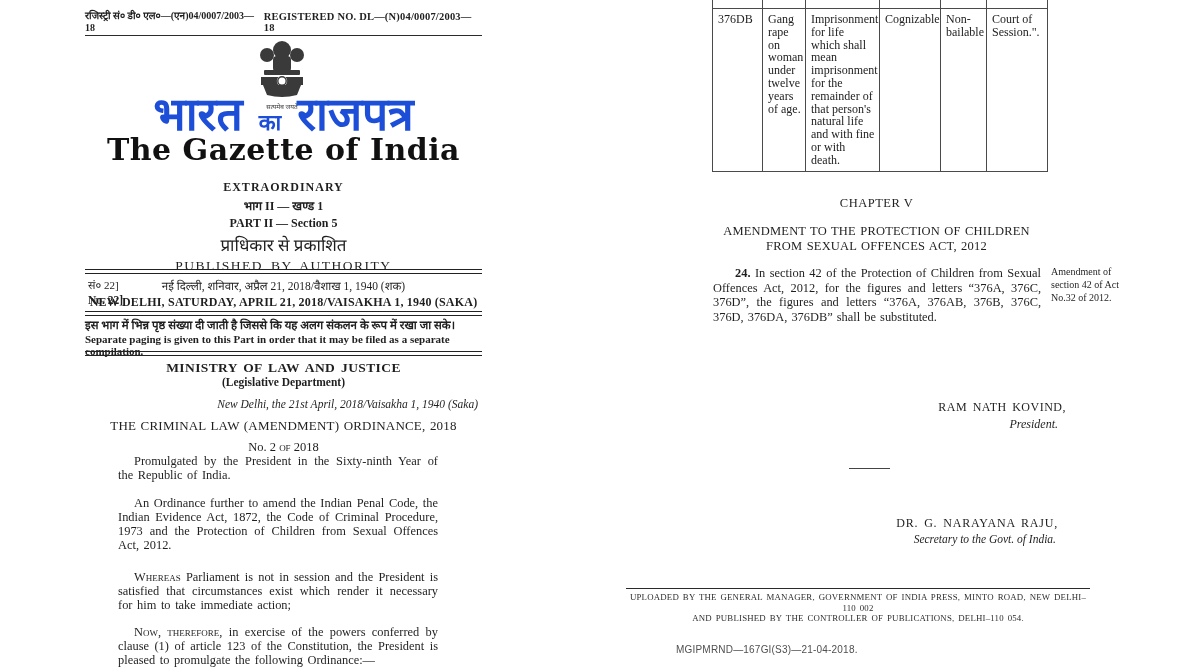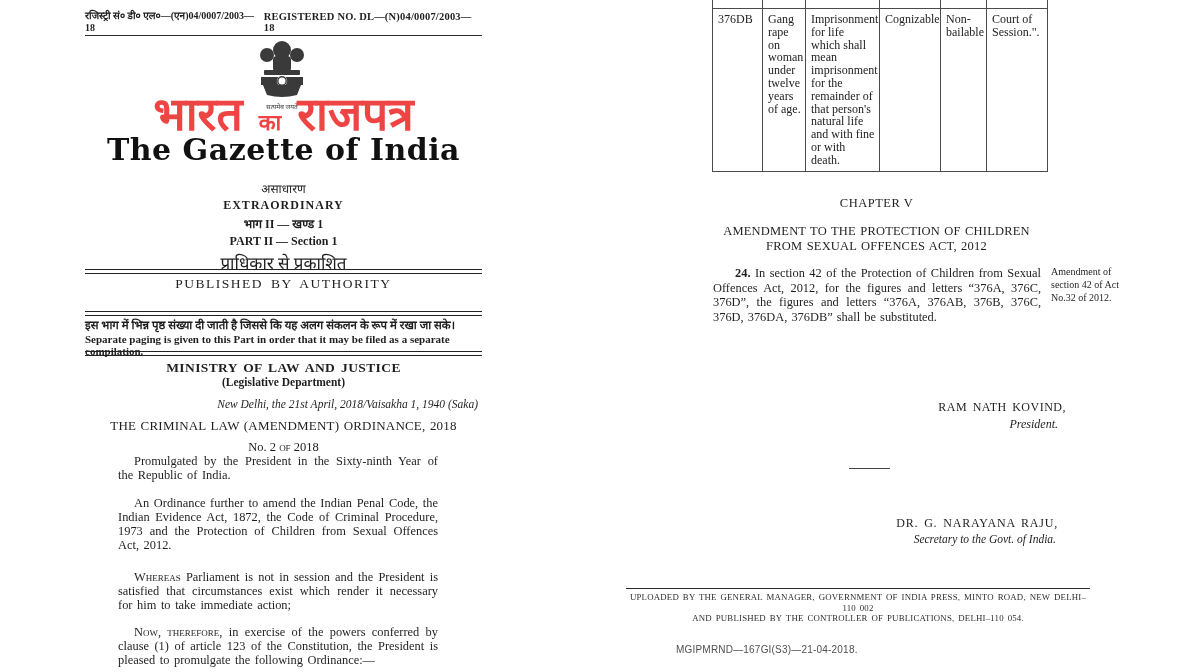--- a/index.html
+++ b/index.html
@@ -11,21 +11,21 @@
 
   
   .reg-row{left:85px;top:8px;width:397px;display:flex;justify-content:space-between;align-items:flex-end;}
   .reg-hi{font-size:10px;font-weight:bold;border-bottom:1.6px solid #2b2b2b;padding-bottom:2px;}
   .reg-en{font-size:10.5px;font-weight:bold;letter-spacing:.2px;border-bottom:1.6px solid #2b2b2b;padding-bottom:2px;}
 
   .emblem{left:252px;top:38px;width:60px;text-align:center;line-height:1;}
   .emblem .motto{font-size:6.5px;color:#3c3c3c;margin-top:1px;}
 
   .mast-hi{left:85px;top:92px;width:397px;display:flex;justify-content:center;align-items:baseline;
-           font-weight:bold;line-height:1;color:#ef4444;}
+           font-weight:bold;line-height:1;color:#1d4ed8;}
   .mast-hi .w1,.mast-hi .w3{font-size:46px;}
   .mast-hi .w2{font-size:22px;margin:0 16px;}
   .mast-en{left:85px;top:133px;width:397px;text-align:center;font-family:"DejaVu Serif",serif;
            font-weight:bold;font-size:30px;line-height:1.1;color:#111;letter-spacing:.5px;}
 
   .subhead{left:85px;top:180px;width:397px;text-align:center;}
   .sh1{font-size:12px;margin-bottom:1px;}
   .sh2{font-size:12px;font-weight:bold;letter-spacing:1px;margin-bottom:2px;}
   .sh3{font-size:12px;font-weight:bold;margin-bottom:2px;}
   .sh4{font-size:12px;font-weight:bold;margin-bottom:2px;}
@@ -118,30 +118,39 @@
 
   <div class="abs mast-hi">
     <span class="w1">भारत</span>
     <span class="w2">का</span>
     <span class="w3">राजपत्र</span>
   </div>
 
   <div class="abs mast-en">The Gazette of India</div>
 
   <div class="abs subhead">
-    <div class="sh1">असाधारण</div>
     <div class="sh2">EXTRAORDINARY</div>
     <div class="sh3">भाग II — खण्ड 1</div>
-    <div class="sh4">PART II — Section 1</div>
+    <div class="sh4">PART II — Section 5</div>
     <div class="sh5">प्राधिकार से प्रकाशित</div>
     <div class="sh6">PUBLISHED BY AUTHORITY</div>
   </div>
 
   <div class="abs rule-double" style="top:269px;"></div>
 
+  <div class="abs issue-row">
+    <div class="issue-left">
+      <div class="issue-no-hi">सं० 22]</div>
+      <div class="issue-no-en">No. 22]</div>
+    </div>
+    <div class="issue-center">
+      <div class="date-hi">नई दिल्ली, शनिवार, अप्रैल 21, 2018/वैशाख 1, 1940 (शक)</div>
+      <div class="date-en">NEW DELHI, SATURDAY, APRIL 21, 2018/VAISAKHA 1, 1940 (SAKA)</div>
+    </div>
+  </div>
 
   <div class="abs rule-double" style="top:311px;"></div>
 
   <div class="abs paging">
     <div class="hi">इस भाग में भिन्न पृष्ठ संख्या दी जाती है जिससे कि यह अलग संकलन के रूप में रखा जा सके।</div>
     <div class="en">Separate paging is given to this Part in order that it may be filed as a separate compilation.</div>
   </div>
 
   <div class="abs rule-double" style="top:351px;"></div>
 

